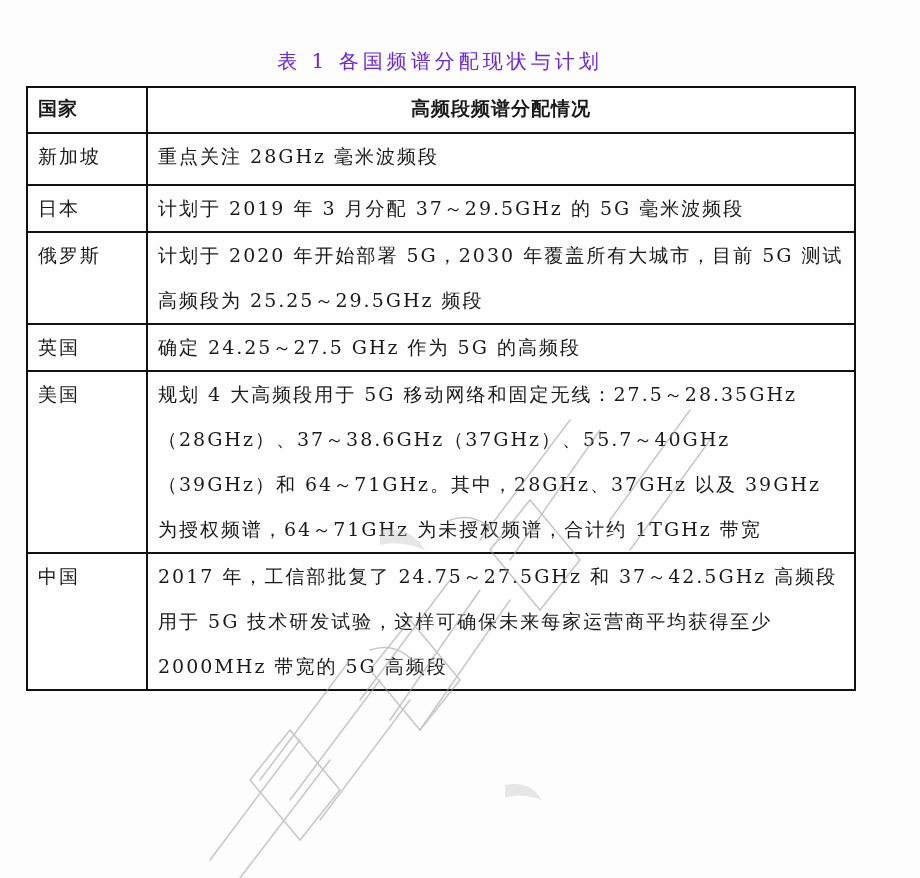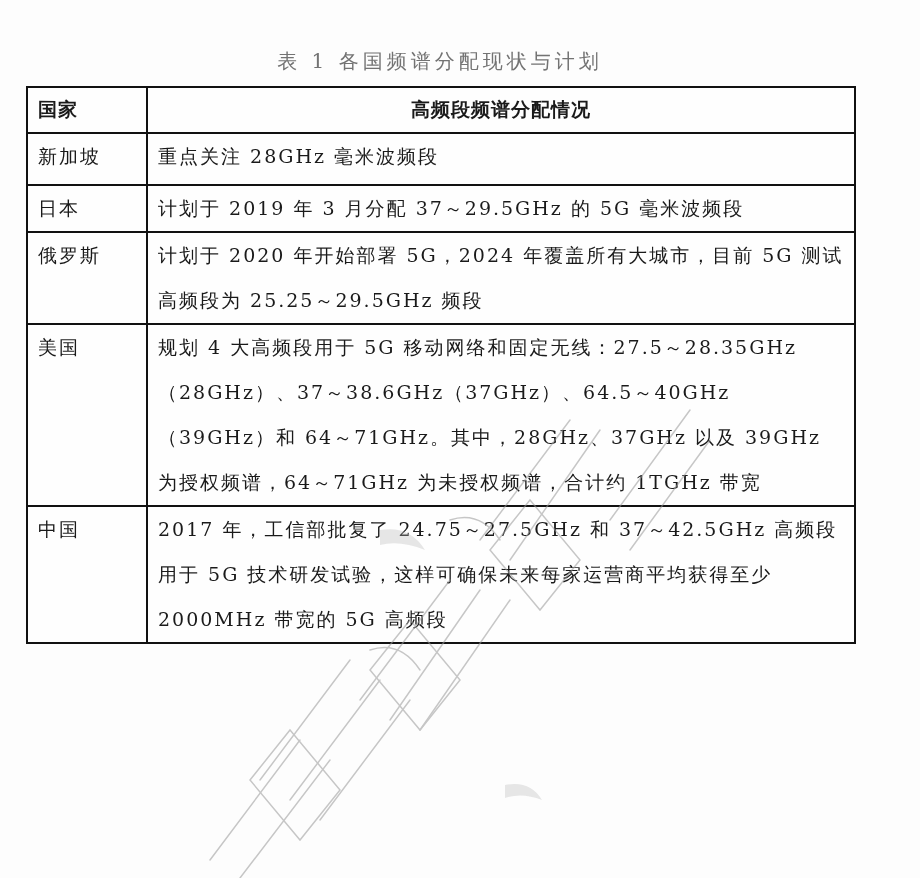--- a/index.html
+++ b/index.html
@@ -16,21 +16,21 @@
       color: #1a1a1a;
     }
     .caption {
       position: absolute;
       top: 48px;
       left: 0;
       width: 880px;
       text-align: center;
       font-size: 20px;
       letter-spacing: 4px;
-      color: #737373;
+      color: #6d28d9;
     }
     table.spec {
       position: absolute;
       left: 26px;
       top: 86px;
       width: 828px;
       border-collapse: collapse;
       table-layout: fixed;
       background: #fefefe;
     }
@@ -39,21 +39,21 @@
       vertical-align: top;
       padding: 0 10px;
       font-size: 19px;
       line-height: 45px;
       letter-spacing: 2px;
       font-weight: normal;
       text-align: left;
     }
     table.spec th {
       font-weight: bold;
-      font-family: Liberation Sans, sans-serif;
+      font-family: Liberation Mono, monospace;
       height: 44px;
       line-height: 44px;
       letter-spacing: 1px;
     }
     table.spec th.col-detail { text-align: center; }
     col.c1 { width: 120px; }
     col.c2 { width: 708px; }
     td.country { letter-spacing: 4px; }
     td.detail { text-align: justify; margin-top: 8px; }
     .watermark {
@@ -86,25 +86,29 @@
     <tr style="height:52px">
       <td class="country">新加坡</td>
       <td class="detail">重点关注 28GHz 毫米波频段</td>
     </tr>
     <tr style="height:46px">
       <td class="country">日本</td>
       <td class="detail">计划于 2019 年 3 月分配 37～29.5GHz 的 5G 毫米波频段</td>
     </tr>
     <tr style="height:90px">
       <td class="country">俄罗斯</td>
-      <td class="detail">计划于 2020 年开始部署 5G，2024 年覆盖所有大城市，目前 5G 测试高频段为 25.25～29.5GHz 频段</td>
+      <td class="detail">计划于 2020 年开始部署 5G，2030 年覆盖所有大城市，目前 5G 测试高频段为 25.25～29.5GHz 频段</td>
+    </tr>
+    <tr style="height:46px">
+      <td class="country">英国</td>
+      <td class="detail">确定 24.25～27.5 GHz 作为 5G 的高频段</td>
     </tr>
     <tr style="height:164px">
       <td class="country">美国</td>
-      <td class="detail">规划 4 大高频段用于 5G 移动网络和固定无线：27.5～28.35GHz（28GHz）、37～38.6GHz（37GHz）、64.5～40GHz（39GHz）和 64～71GHz。其中，28GHz、37GHz 以及 39GHz 为授权频谱，64～71GHz 为未授权频谱，合计约 1TGHz 带宽</td>
+      <td class="detail">规划 4 大高频段用于 5G 移动网络和固定无线：27.5～28.35GHz（28GHz）、37～38.6GHz（37GHz）、55.7～40GHz（39GHz）和 64～71GHz。其中，28GHz、37GHz 以及 39GHz 为授权频谱，64～71GHz 为未授权频谱，合计约 1TGHz 带宽</td>
     </tr>
     <tr style="height:135px">
       <td class="country">中国</td>
       <td class="detail">2017 年，工信部批复了 24.75～27.5GHz 和 37～42.5GHz 高频段用于 5G 技术研发试验，这样可确保未来每家运营商平均获得至少 2000MHz 带宽的 5G 高频段</td>
     </tr>
   </tbody>
 </table>
 
 <svg class="watermark" viewBox="0 0 650 478" xmlns="http://www.w3.org/2000/svg">
   <g fill="none" stroke="#9a9a9a" stroke-width="1.5" stroke-linecap="round">

